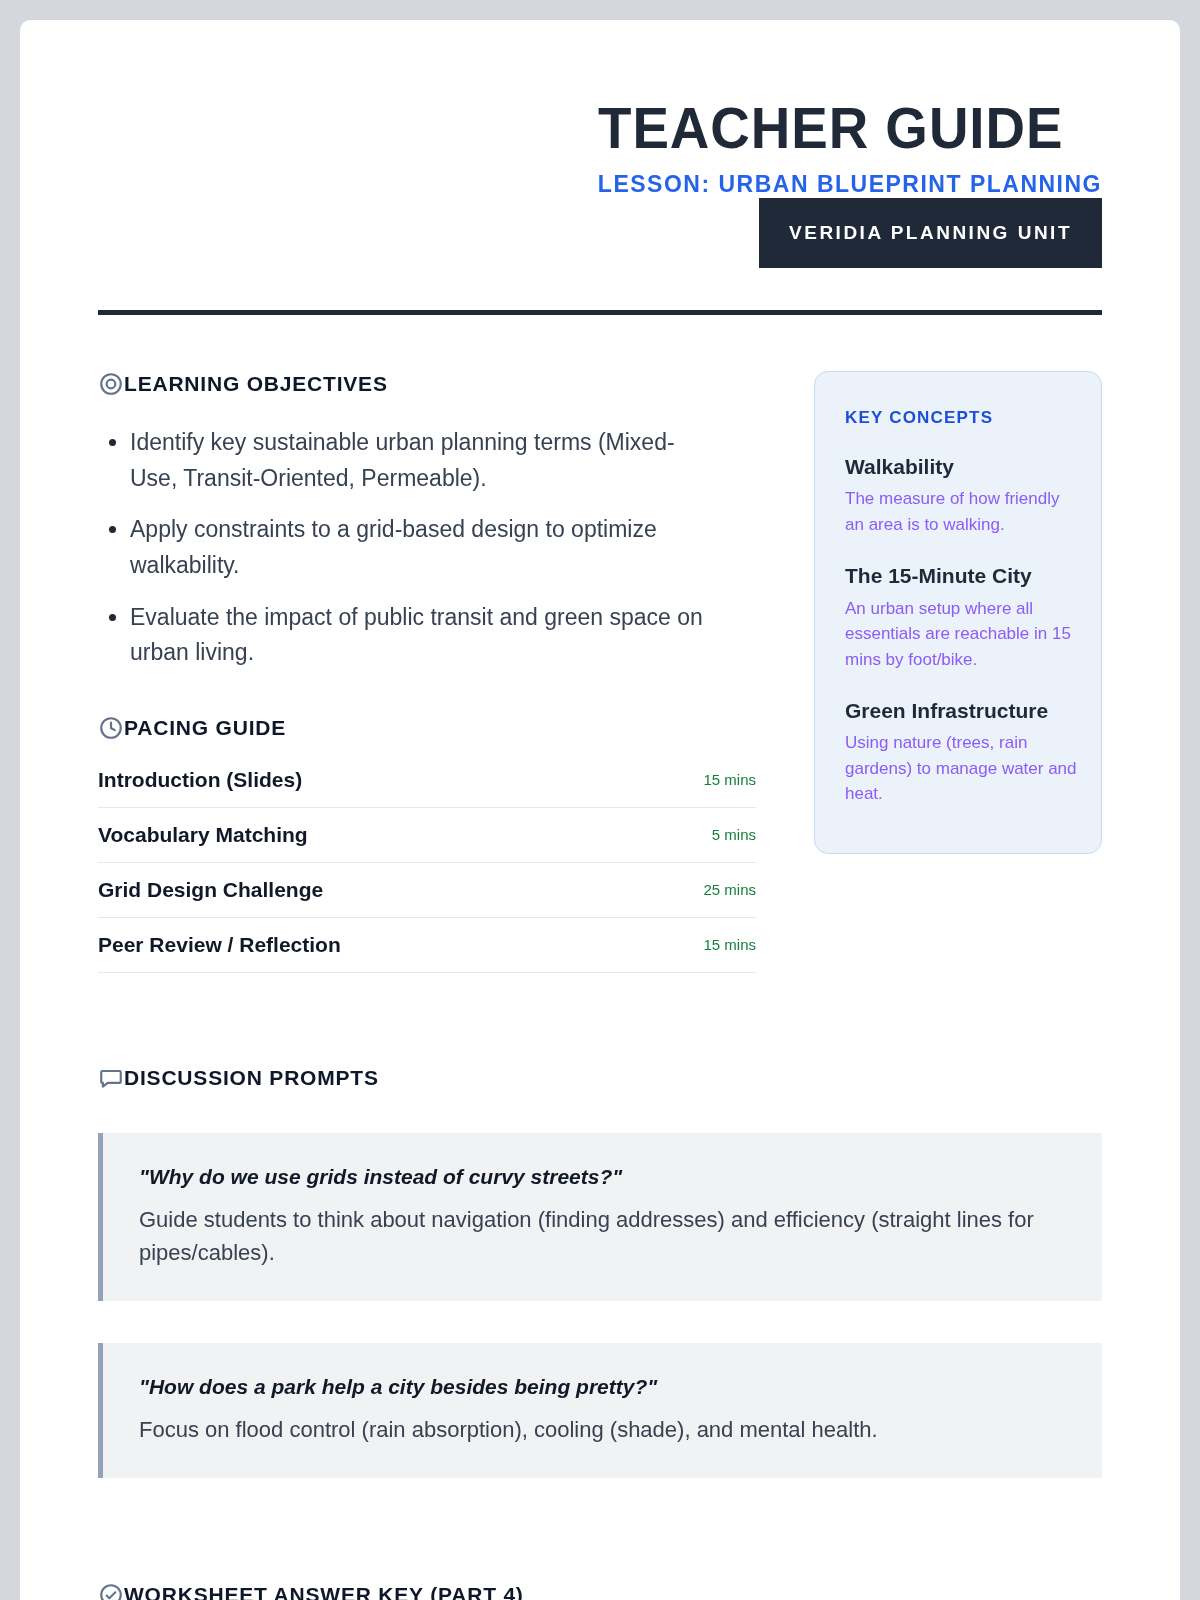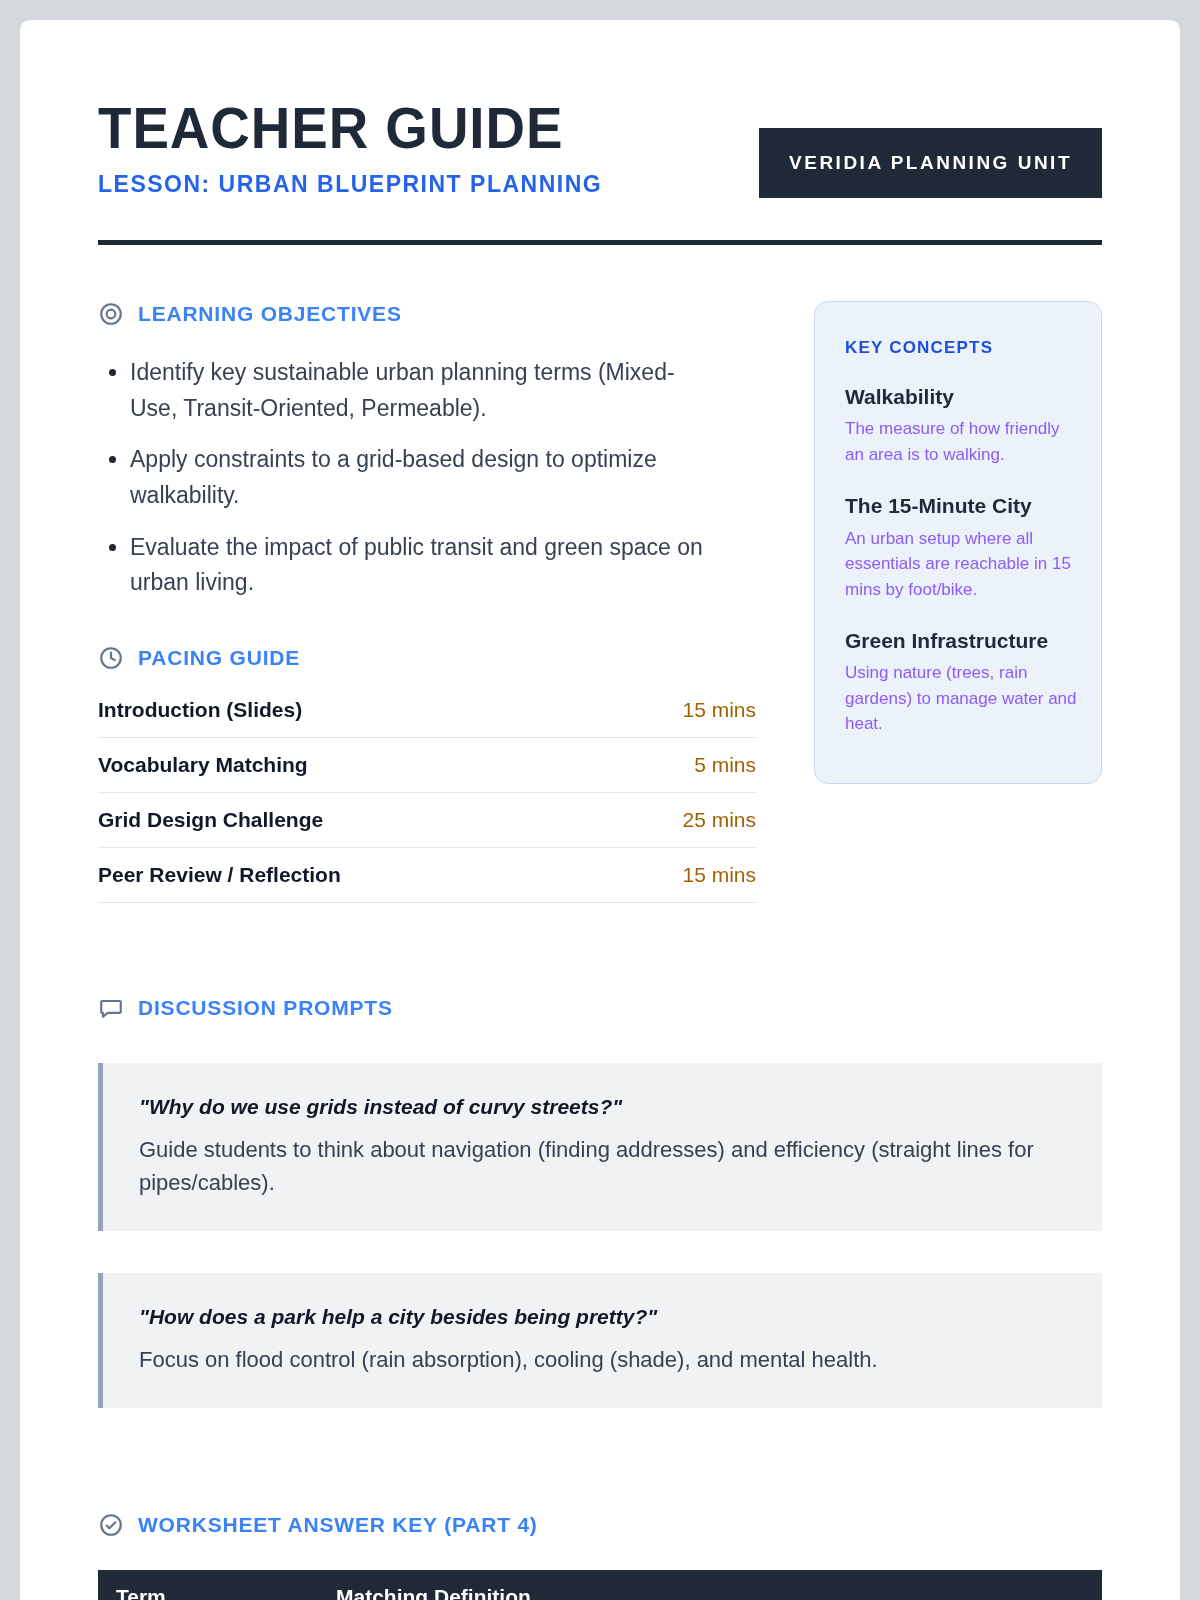--- a/index.html
+++ b/index.html
@@ -19,20 +19,21 @@
     background: #ffffff;
     border-radius: 10px 10px 0 0;
     padding: 80px 78px 60px 78px;
   }
 
   
   .header {
     display: flex;
     justify-content: space-between;
     align-items: flex-end;
+    flex-direction: column;
   }
   .doc-title {
     font-size: 57px;
     font-weight: 800;
     color: #1f2937;
     letter-spacing: 1px;
     line-height: 1.0;
     display: inline-block;
     transform: scaleX(0.96);
     transform-origin: left bottom;
@@ -56,22 +57,21 @@
 
   .divider {
     margin-top: 42px;
     border-top: 5px solid #1f2937;
   }
 
   
   .section-head {
     display: flex;
     align-items: center;
-    gap: 14px;
-    color: #3b82f6;
+    color: #0f172a;
     font-size: 21px;
     font-weight: 800;
     letter-spacing: 0.8px;
   }
   .section-head svg { display: block; }
 
   
   .main-grid {
     margin-top: 56px;
     display: flex;
@@ -101,22 +101,22 @@
     align-items: center;
     padding: 15px 0;
     border-bottom: 1px solid #e5e7eb;
   }
   .pacing-label {
     font-size: 21px;
     font-weight: 700;
     color: #111827;
   }
   .pacing-time {
-    font-size: 21px;
-    color: #a16207;
+    font-size: 15px;
+    color: #15803d;
   }
 
   
   .concepts-panel {
     width: 288px;
     flex: 0 0 288px;
     background: #ebf2fa;
     border: 1px solid #c9daee;
     border-radius: 14px;
     padding: 36px 24px 20px 30px;

